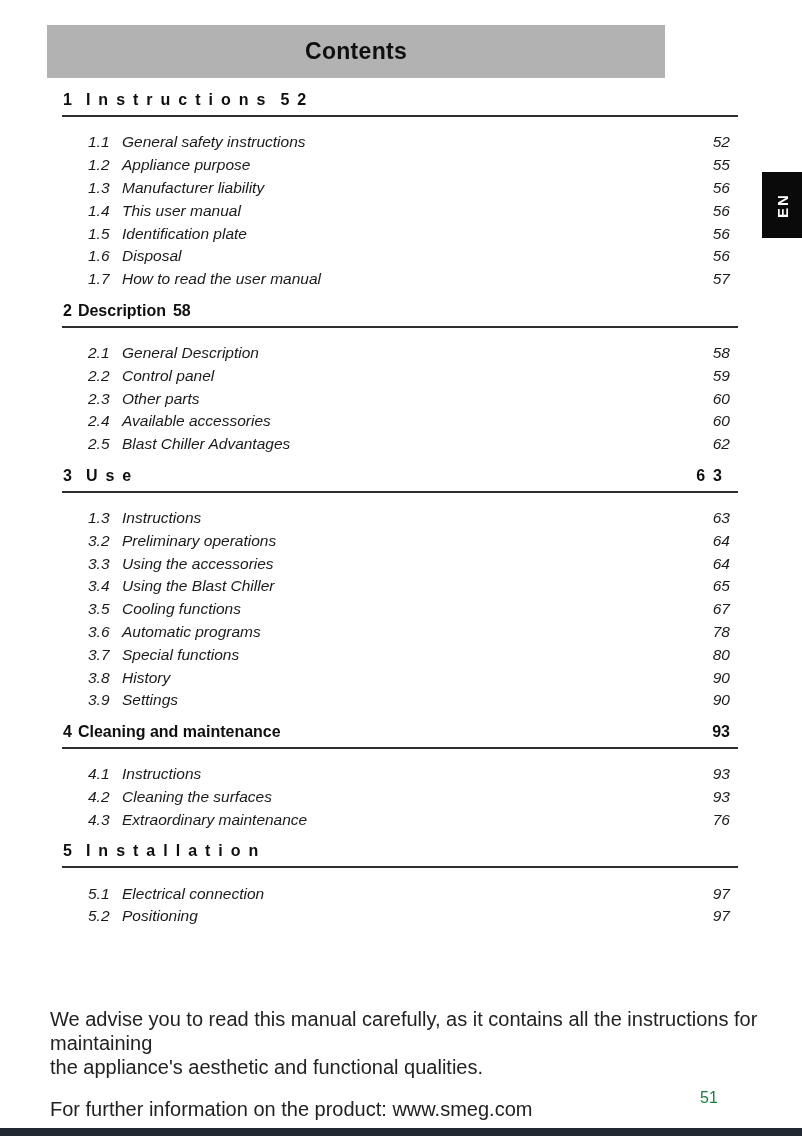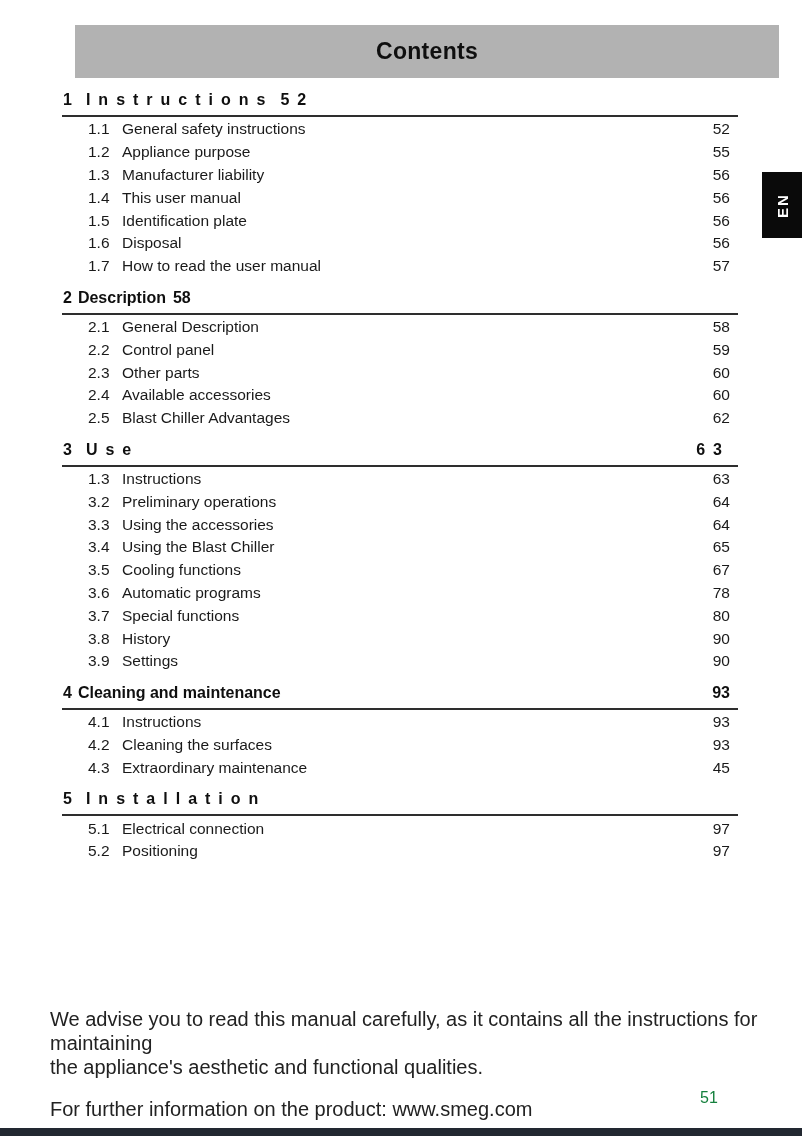--- a/index.html
+++ b/index.html
@@ -2,39 +2,39 @@
 <html><head>
 <meta charset="utf-8">
 <style>
   html,body { margin:0; padding:0; }
   body {
     width:802px; height:1136px; position:relative; overflow:hidden;
     background:#ffffff; color:#1a1a1a;
     font-family:"Liberation Sans", sans-serif;
   }
   .header-bar {
-    position:absolute; left:47px; top:25px; width:704px; height:53px;
-    background:#b2b2b2; display:flex; align-items:center; justify-content:center;margin-left:28px;
+    position:absolute; left:47px; top:25px; width:618px; height:53px;
+    background:#b2b2b2; display:flex; align-items:center; justify-content:center;
   }
   .header-title { font-size:23px; font-weight:bold; color:#0f0f0f; letter-spacing:0.3px; }
 
   .toc { position:absolute; left:62px; top:86px; width:676px; }
   .section { margin-top:6px; }
   .section:first-child { margin-top:0; }
   .sec-heading {
     display:flex; align-items:baseline;
     padding:4px 0 5px 1px; border-bottom:2px solid #2e2e2e;
     font-size:16px; font-weight:bold; line-height:20px; color:#0f0f0f;
     white-space:nowrap;
   }
   .sec-heading.spaced { letter-spacing:8px; }
   .sec-num { margin-right:6px; }
   .sec-page-inline { margin-left:7px; }
   .sec-page-right { margin-left:auto; padding-right:8px; }
-  .items { padding-top:1px; }
+  .items { padding-top:14px;font-style:italic; }
   .item {
     display:flex; align-items:center; height:22.8px;
     font-size:15.5px; padding-left:26px; color:#1a1a1a;
   }
   .item-num { flex:none; width:34px; }
   .item-title { flex:1; }
   .item-page { flex:none; padding-right:8px; }
 
   .lang-tab {
     position:absolute; left:762px; top:172px; width:40px; height:66px;
@@ -214,21 +214,21 @@
           <span class="item-page">93</span>
         </div>
         <div class="item">
           <span class="item-num">4.2</span>
           <span class="item-title">Cleaning the surfaces</span>
           <span class="item-page">93</span>
         </div>
         <div class="item">
           <span class="item-num">4.3</span>
           <span class="item-title">Extraordinary maintenance</span>
-          <span class="item-page">45</span>
+          <span class="item-page">76</span>
         </div>
       </div>
     </div>
     <div class="section">
       <div class="sec-heading spaced">
         <span class="sec-num">5</span>
         <span>Installation</span>
       </div>
       <div class="items">
         <div class="item">

